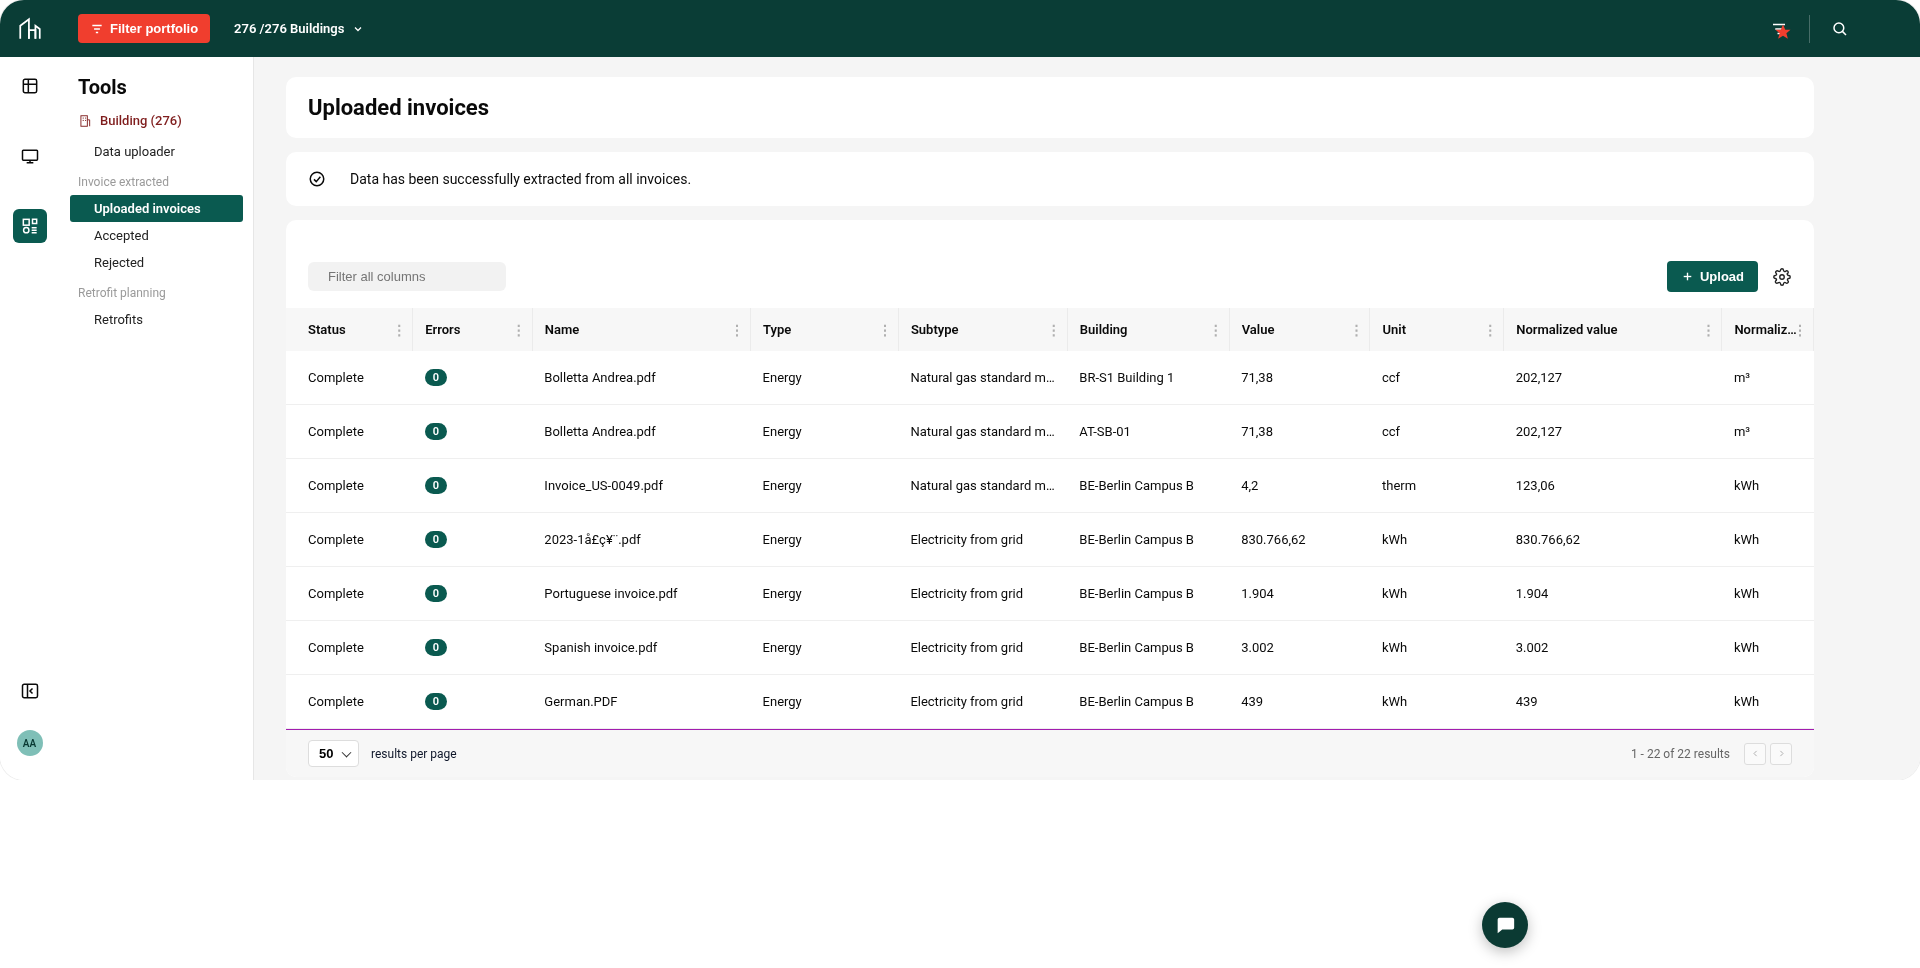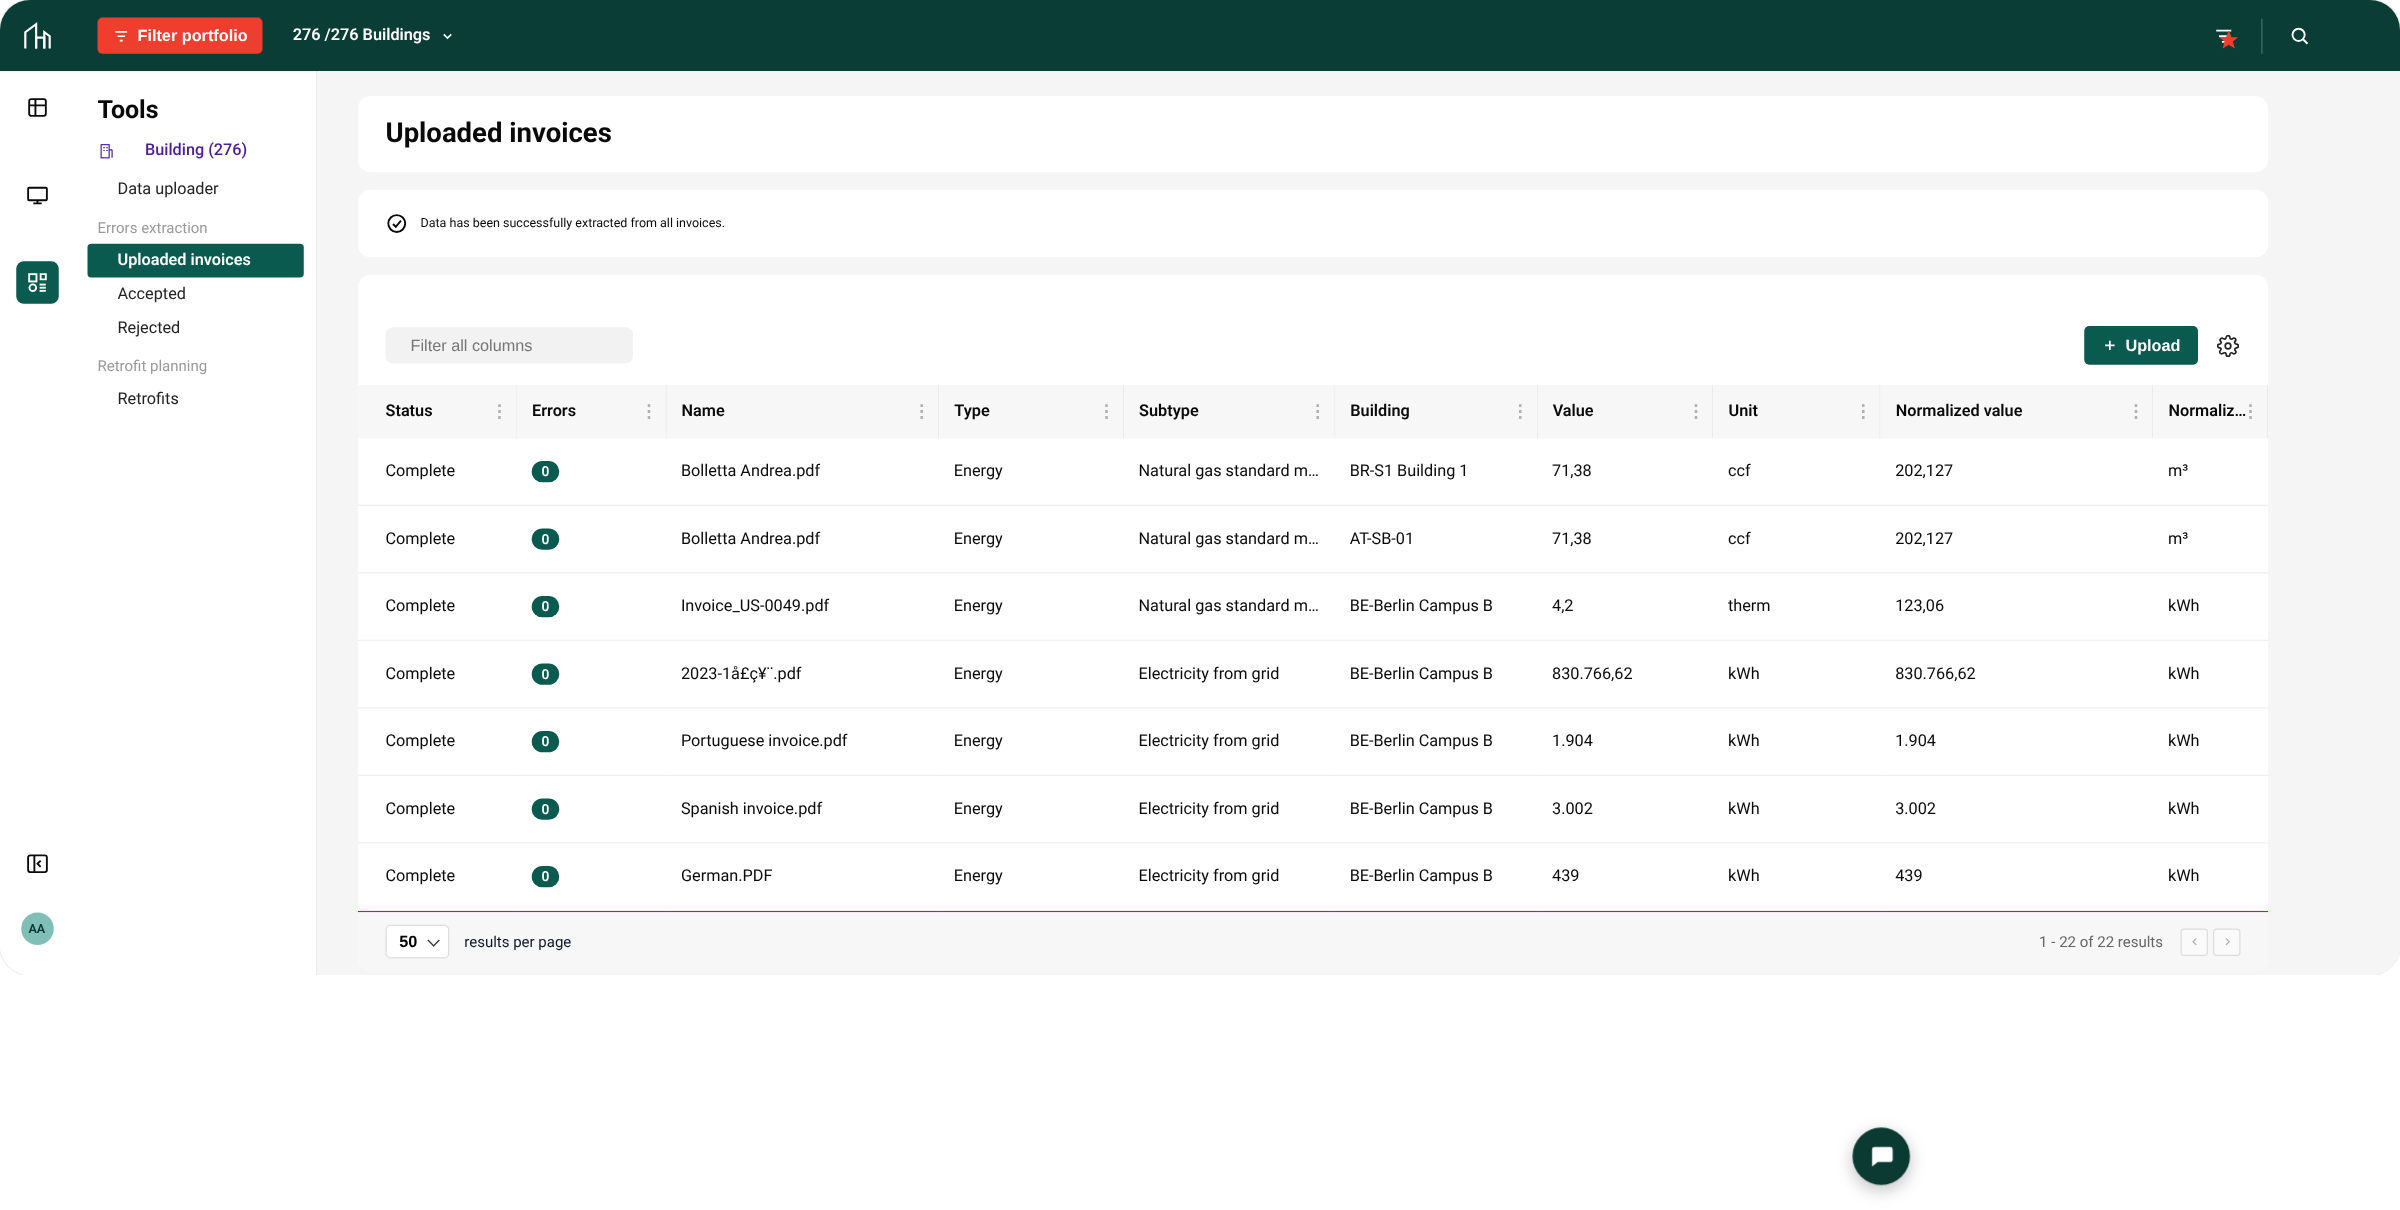--- a/index.html
+++ b/index.html
@@ -25,31 +25,31 @@
 .nav-rail { width: 60px; background:#fff; display:flex; flex-direction:column; align-items:center; padding-top: 12px; gap: 36px; border-right: 1px solid transparent; }
 .nav-rail .rail-icon { width: 34px; height:34px; display:flex; align-items:center; justify-content:center; color:#0a0a0a; cursor:pointer; border-radius:6px; }
 .nav-rail .rail-icon.active { background:#0a5a50; color:#fff; }
 .nav-rail .rail-icon svg { width: 20px; height:20px; }
 .nav-rail-bottom { margin-top:auto; padding-bottom: 24px; display:flex; flex-direction:column; align-items:center; gap: 22px; }
 .avatar { width: 26px; height:26px; border-radius:50%; background:#7fbfb7; display:flex; align-items:center; justify-content:center; font-size: 10px; font-weight:600; color:#083832; }
 
 
 .sidebar { width: 194px; background:#fff; border-right: 1px solid #e6e6e6; padding: 18px 10px 10px 18px; }
 .sidebar h2 { font-size: 20px; font-weight: 700; margin-bottom: 14px; }
-.side-group-head { display:flex; align-items:center; gap: 24px; font-size: 13px; font-weight: 500; color:#4c1d95; margin-bottom: 10px; }
+.side-group-head { display:flex; align-items:center; gap: 8px; font-size: 13px; font-weight: 500; color:#7f1d1d; margin-bottom: 10px; }
 .side-group-head svg { width: 14px; height:14px; }
 .side-item { font-size: 13px; padding: 6px 8px 6px 16px; cursor:pointer; border-radius:3px; color:#222; }
 .side-label { font-size: 12px; color:#9a9a9a; padding: 10px 0 6px 0; }
 .side-item.active { background:#0a5a50; color:#fff; font-weight:600; margin-left:-8px; padding-left:24px; border-radius:3px; }
 
 
 .main { flex:1; background:#f5f5f5; padding: 20px 106px 20px 32px; overflow:auto; }
 .panel { background:#fff; border-radius:10px; padding: 18px 22px; margin-bottom: 14px; }
 .page-title { font-size: 22px; font-weight: 700; }
-.extract-msg { display:flex; align-items:center; gap: 10px; font-size: 10px; }
+.extract-msg { display:flex; align-items:center; gap: 24px; font-size: 14px; }
 .extract-msg svg { width: 18px; height:18px; }
 
 
 .table-panel { background:#fff; border-radius:10px; padding: 18px 0 0 0; }
 .table-toolbar { display:flex; align-items:center; padding: 0 22px 16px 22px; margin-top: 23px; }
 .filter-input-wrap { background:#f2f2f2; border-radius:6px; display:flex; align-items:center; padding: 7px 12px; gap: 8px; width: 198px; }
 .filter-input-wrap input { border:none; background:transparent; outline:none; font-size: 13px; flex:1; }
 .filter-input-wrap svg { width:15px; height:15px; color:#333; }
 .upload-btn { margin-left:auto; background:#0a5a50; color:#fff; border:none; border-radius:4px; padding: 8px 14px; font-size:13px; font-weight:600; display:flex; align-items:center; gap:6px; cursor:pointer; }
 .upload-btn svg { width:13px; height:13px; }
@@ -178,21 +178,21 @@
             <line x1="8" y1="7" x2="10" y2="7"></line>
             <line x1="12" y1="7" x2="14" y2="7"></line>
             <line x1="8" y1="11" x2="10" y2="11"></line>
             <line x1="12" y1="11" x2="14" y2="11"></line>
             <line x1="16" y1="10" x2="20" y2="10"></line>
             <line x1="20" y1="10" x2="20" y2="21"></line>
           </svg>
         <span>Building (276)</span>
       </div>
       <div class="side-item">Data uploader</div>
-      <div class="side-label">Errors extraction</div>
+      <div class="side-label">Invoice extracted</div>
       <div class="side-item active">Uploaded invoices</div>
       <div class="side-item">Accepted</div>
       <div class="side-item">Rejected</div>
       <div class="side-label">Retrofit planning</div>
       <div class="side-item">Retrofits</div>
     </div>
 
     <div class="main">
       <div class="panel">
         <div class="page-title">Uploaded invoices</div>

